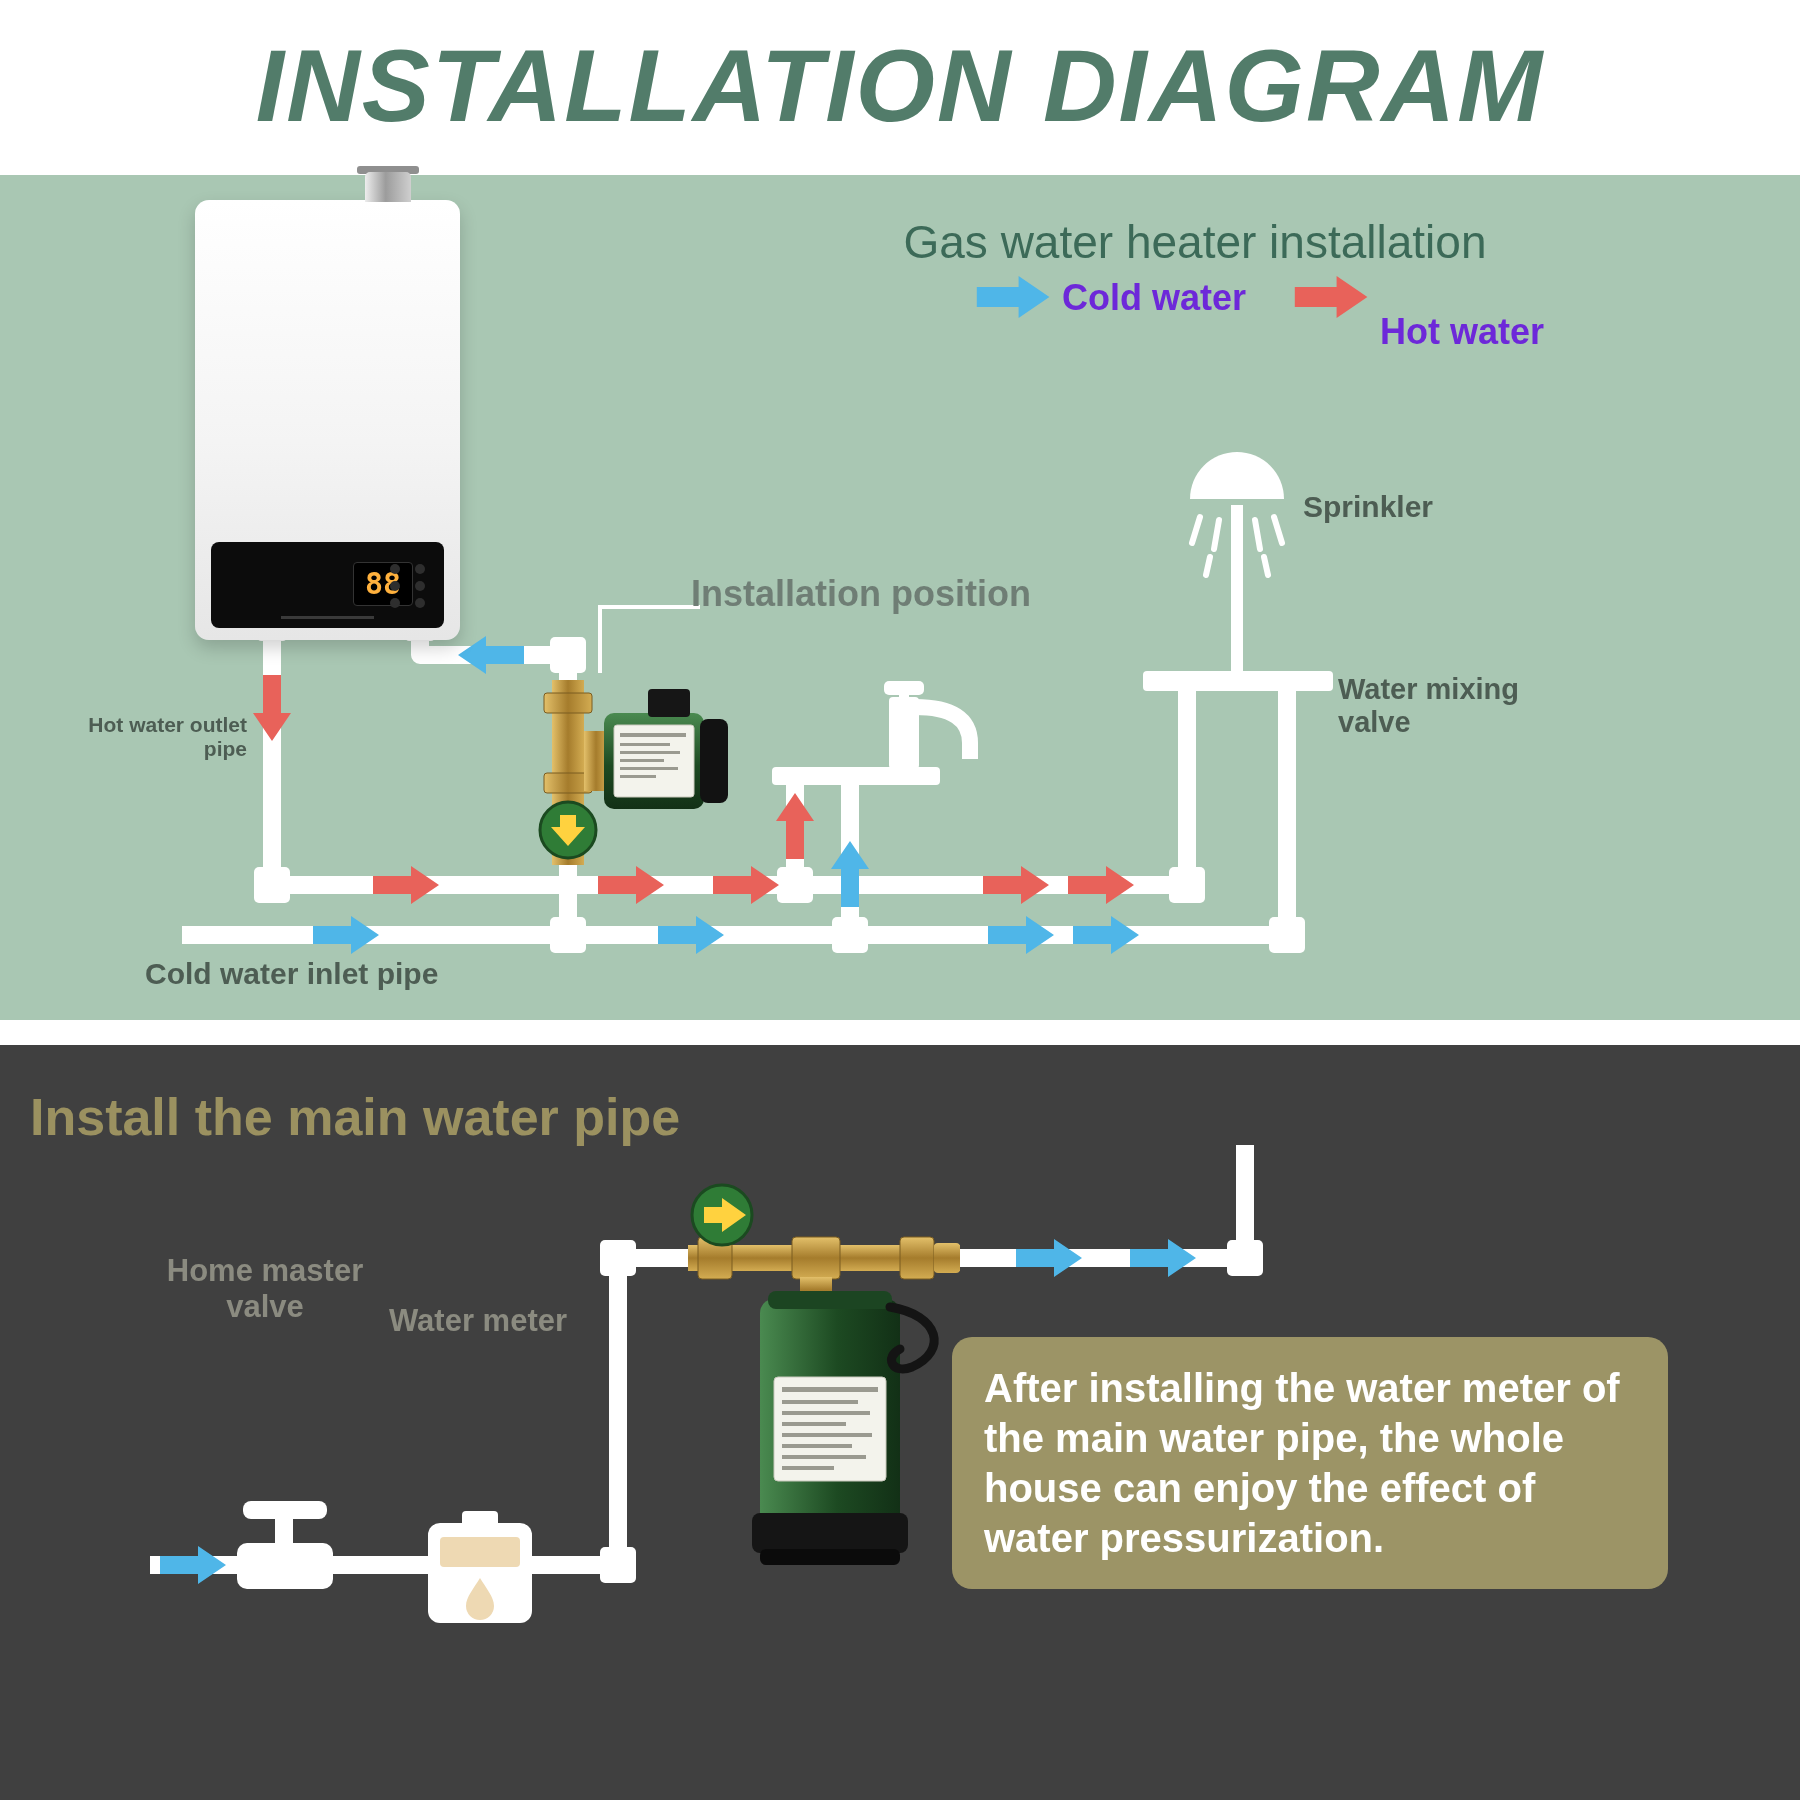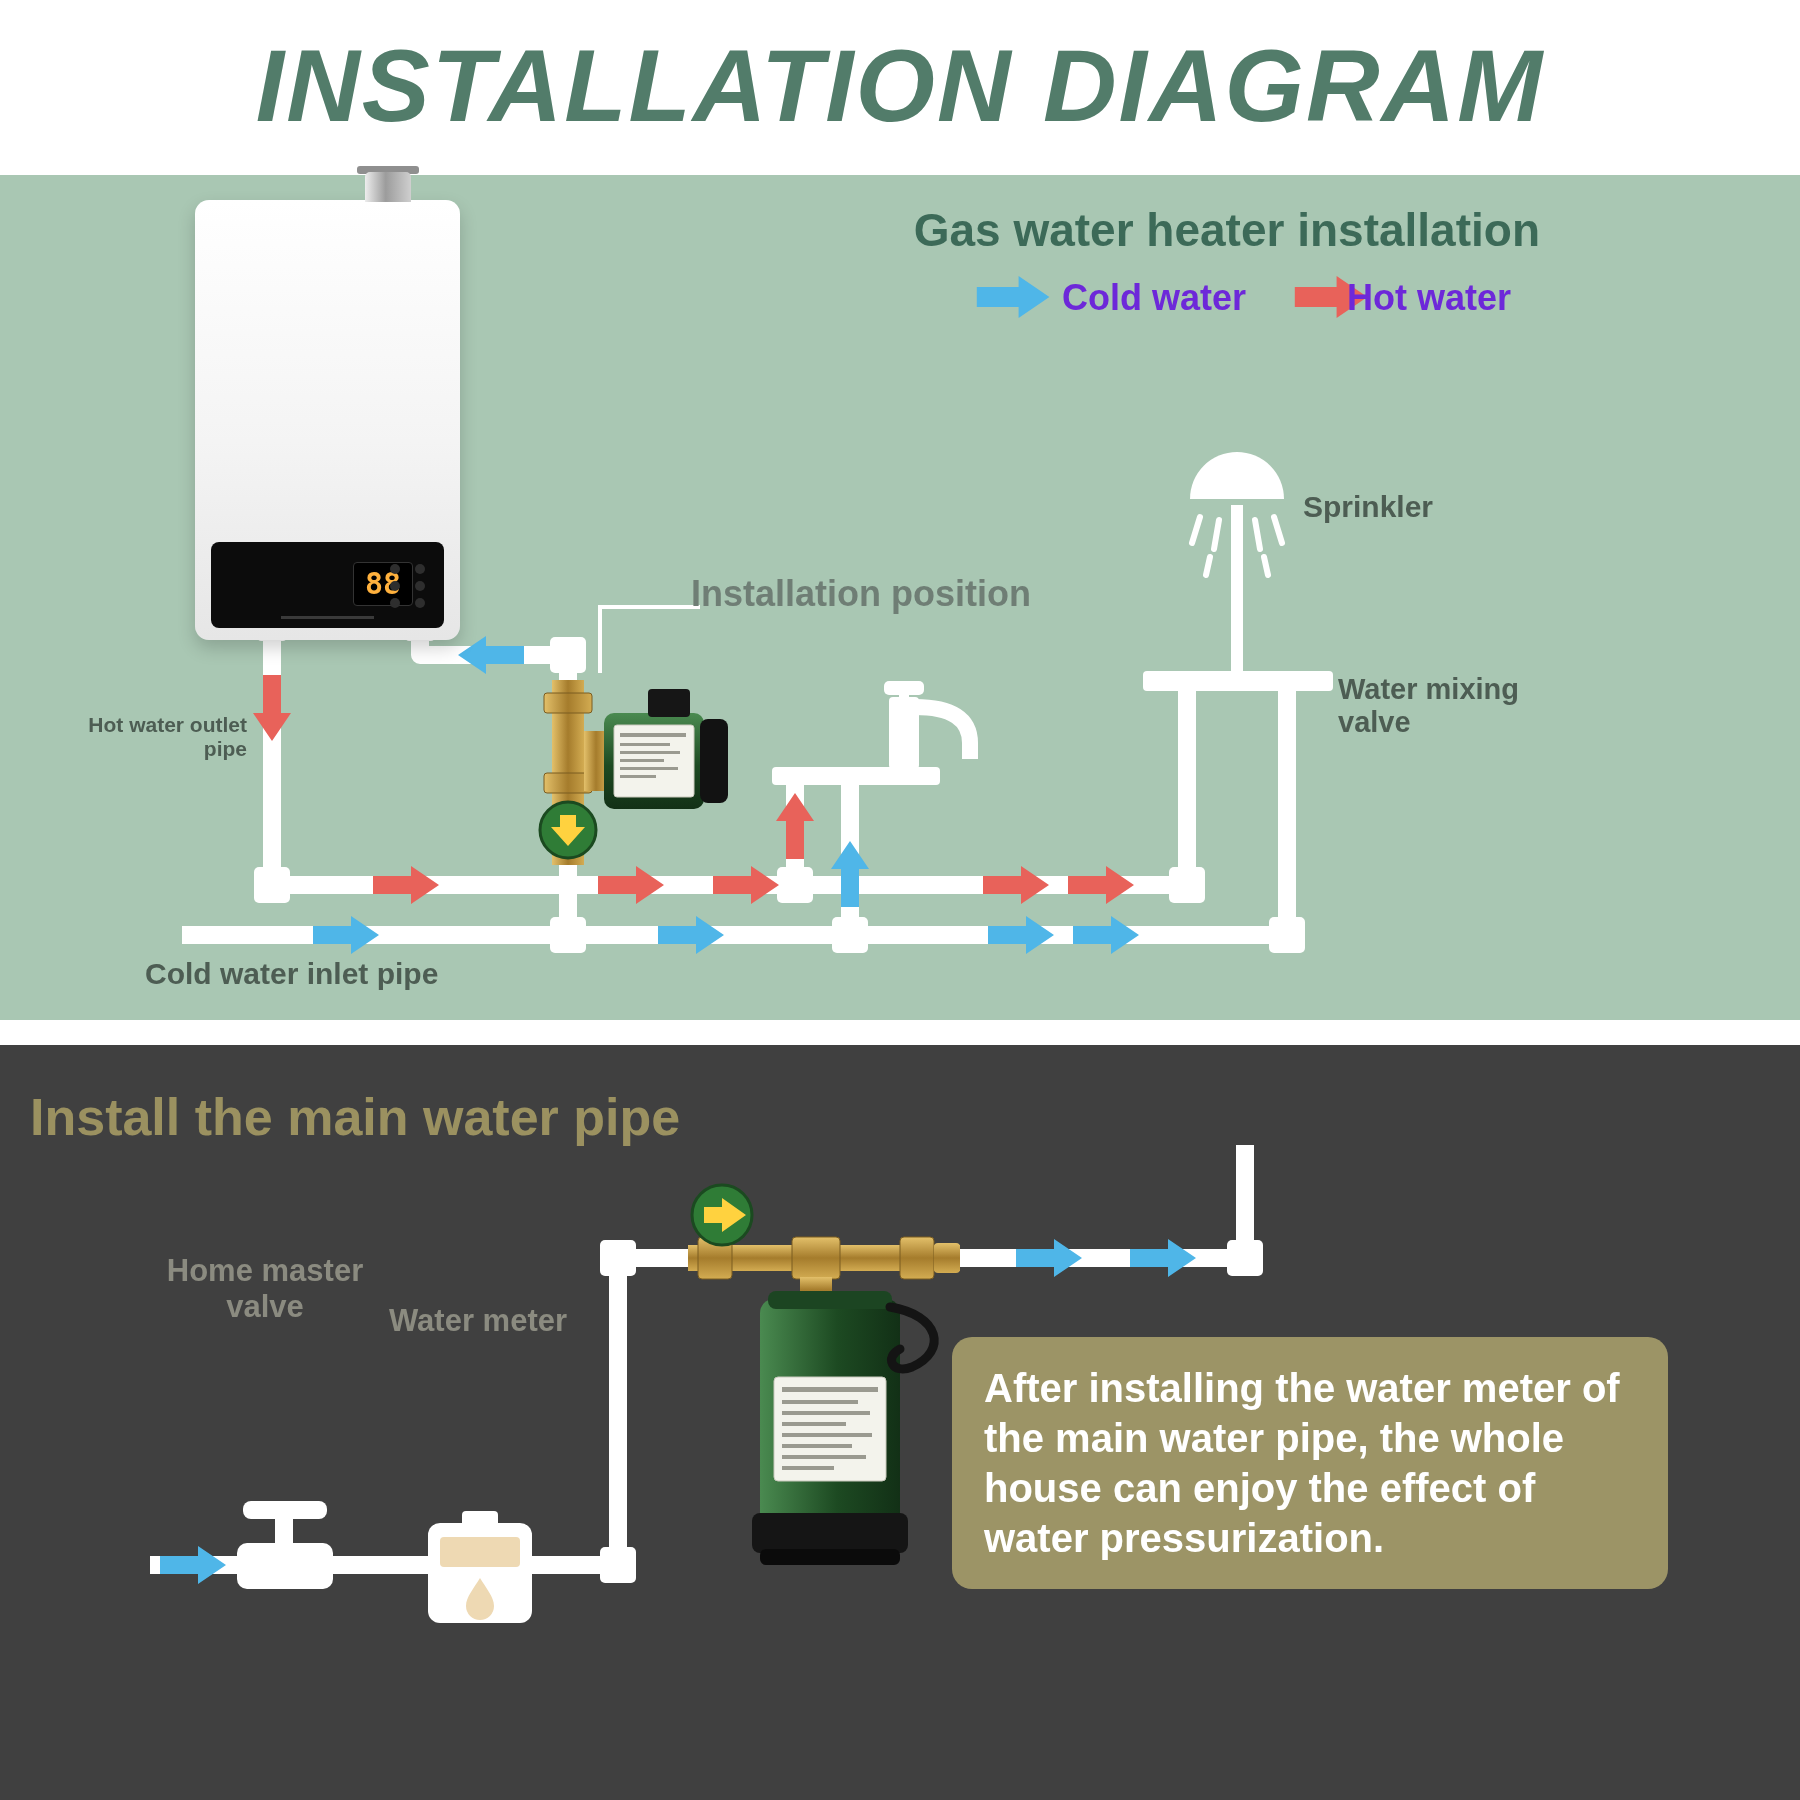--- a/index.html
+++ b/index.html
@@ -51,22 +51,22 @@
   .heater-buttons {
     position:absolute; right:12px; top:22px; width:42px; height:40px;
     display:grid; grid-template-columns:1fr 1fr; gap:7px;
   }
   .heater-buttons i { display:block; width:10px; height:10px; background:#2e2e2e; border-radius:50%; }
   .heater-brand { position:absolute; bottom:9px; left:30%; width:40%; height:3px; background:#3a3a3a; }
 
   
   .lbl { position:absolute; font-weight:bold; color:#4d5d53; line-height:1.15; z-index:4; }
   .green-heading {
-    position:absolute; left:850px; top:28px; width:690px; text-align:right;
-    font-size:46px; font-weight:bold; color:#3c6a58; z-index:4;
+    position:absolute; left:850px; top:40px; width:690px; text-align:center;
+    font-size:46px; font-weight:normal; color:#3c6a58; z-index:4;
   }
   .legend-label { position:absolute; top:102px; font-size:36px; font-weight:bold; color:#6d28d9; z-index:4; }
   .install-pos { left:691px; top:398px; font-size:36px; color:#6f7e75; }
   .hot-outlet { left:72px; top:538px; width:175px; text-align:right; font-size:21px; }
   .cold-inlet { left:145px; top:782px; font-size:30px; }
   .sprinkler-lbl { left:1303px; top:315px; font-size:30px; }
   .mix-valve-lbl { left:1338px; top:498px; width:185px; text-align:left; font-size:29px; }
 
   .beige-heading {
     position:absolute; left:30px; top:42px; font-size:52px; font-weight:bold;
@@ -221,21 +221,21 @@
             <i></i>
             <i></i>
             <i></i>
         </div>
         <div class="heater-brand"></div>
       </div>
     </div>
 
     <div class="green-heading">Gas water heater installation</div>
     <div class="legend-label" style="left:1062px;">Cold water</div>
-    <div class="legend-label" style="left:1347px;">Hot water</div>
+    <div class="legend-label" style="left:1380px;margin-top:34px;">Hot water</div>
     <div class="lbl install-pos">Installation position</div>
     <div class="lbl hot-outlet">Hot water outlet pipe</div>
     <div class="lbl cold-inlet">Cold water inlet pipe</div>
     <div class="lbl sprinkler-lbl">Sprinkler</div>
     <div class="lbl mix-valve-lbl">Water mixing valve</div>
   </div>
 
   <div class="section-beige">
 
     <svg class="pipes" width="1800" height="755" viewBox="0 0 1800 755">

